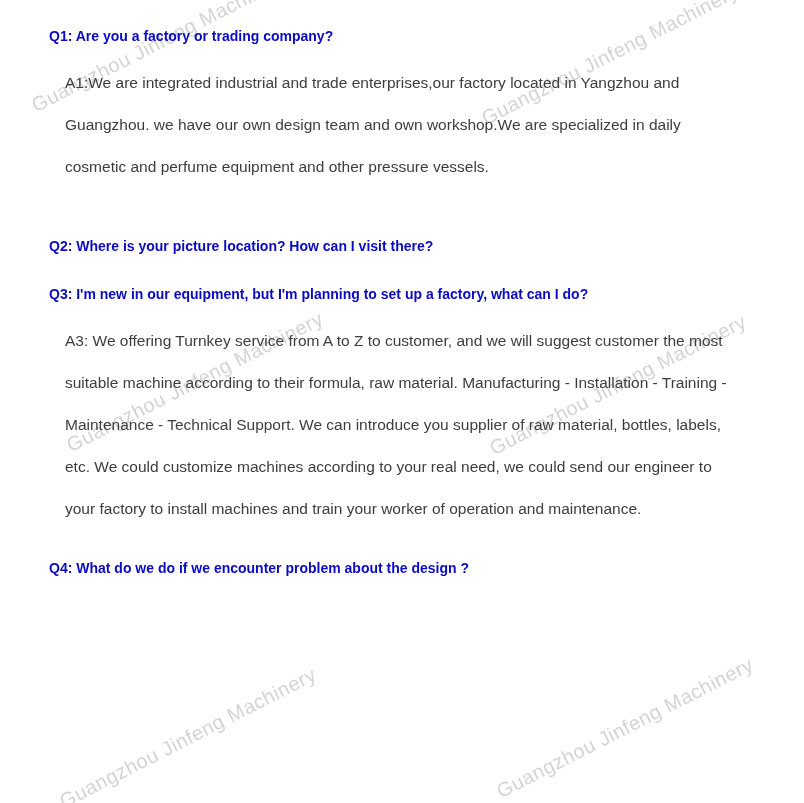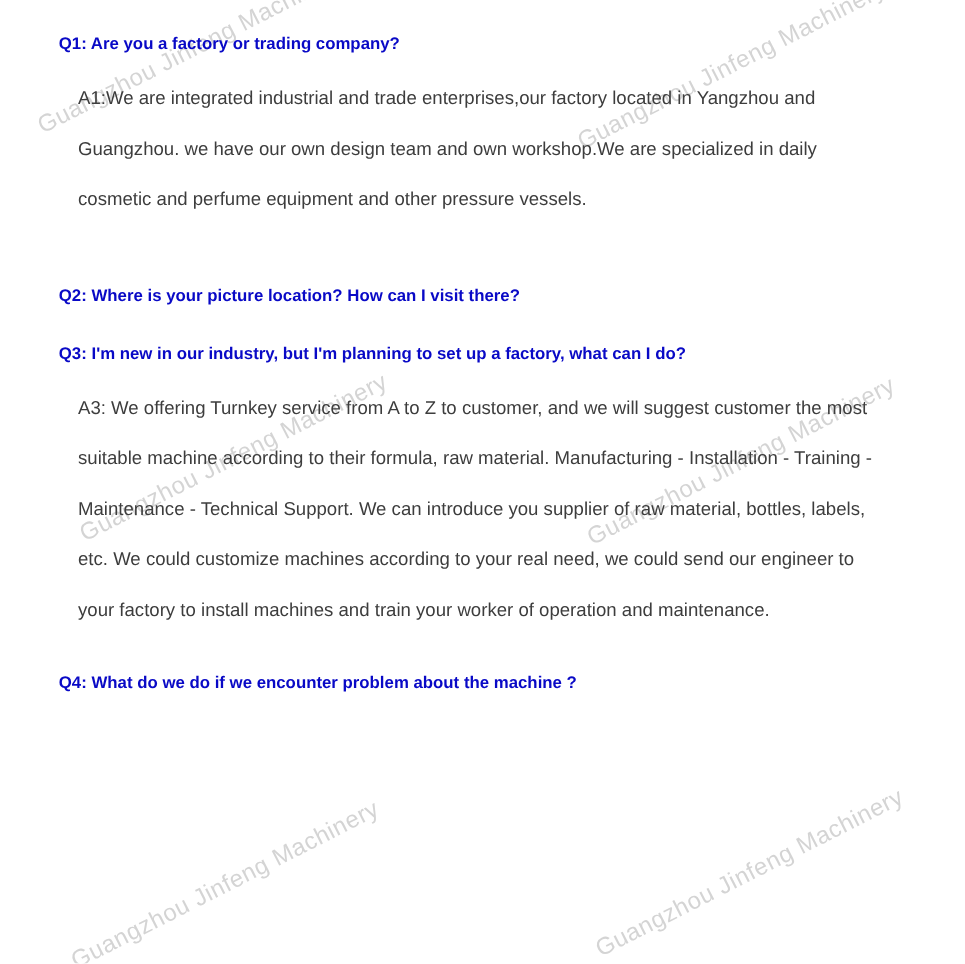--- a/index.html
+++ b/index.html
@@ -75,22 +75,22 @@
     <section class="faq-block first">
       <h3 class="question">Q1: Are you a factory or trading company?</h3>
       <p class="answer">A1:We are integrated industrial and trade enterprises,our factory located in Yangzhou and Guangzhou. we have our own design team and own workshop.We are specialized in daily cosmetic and perfume equipment and other pressure vessels.</p>
     </section>
 
     <section class="faq-block">
       <h3 class="question">Q2: Where is your picture location? How can I visit there?</h3>
     </section>
 
     <section class="faq-block">
-      <h3 class="question">Q3: I'm new in our industry, but I'm planning to set up a factory, what can I do?</h3>
+      <h3 class="question">Q3: I'm new in our equipment, but I'm planning to set up a factory, what can I do?</h3>
       <p class="answer">A3: We offering Turnkey service from A to Z to customer, and we will suggest customer the most suitable machine according to their formula, raw material. Manufacturing - Installation - Training - Maintenance - Technical Support. We can introduce you supplier of raw material, bottles, labels, etc. We could customize machines according to your real need, we could send our engineer to your factory to install machines and train your worker of operation and maintenance.</p>
     </section>
 
     <section class="faq-block">
-      <h3 class="question">Q4: What do we do if we encounter problem about the machine ?</h3>
+      <h3 class="question">Q4: What do we do if we encounter problem about the design ?</h3>
     </section>
 
   </div>
 </div>
 
 </body></html>

